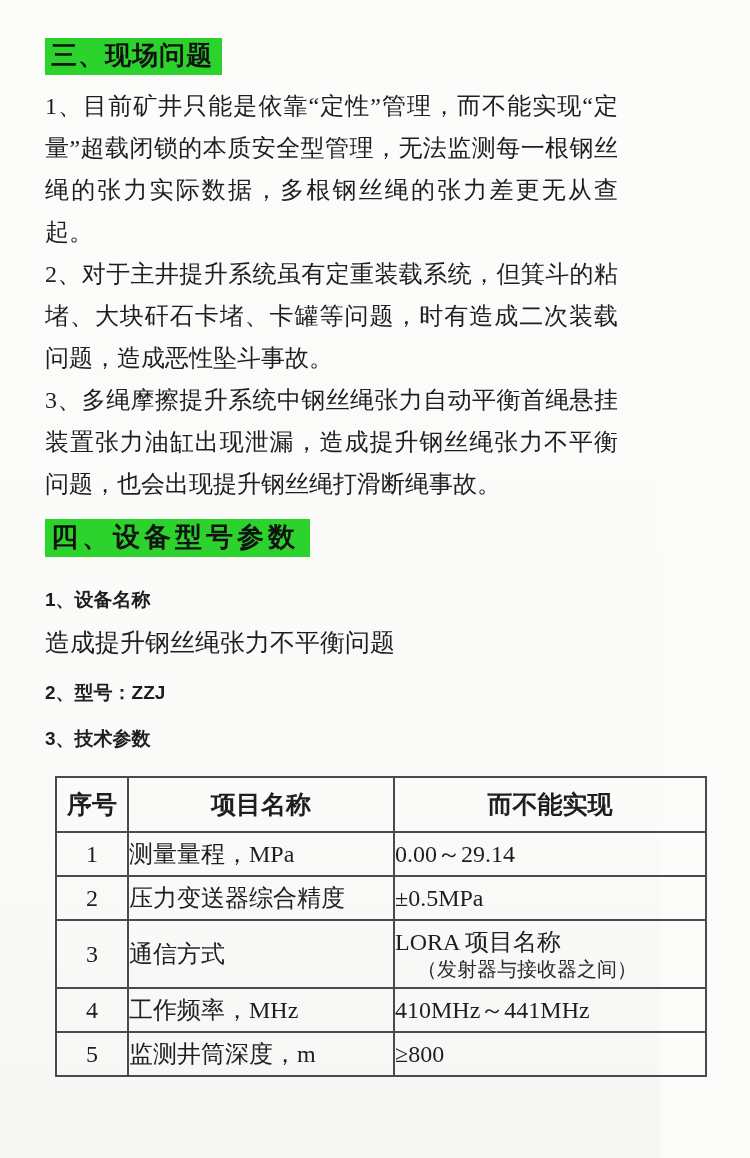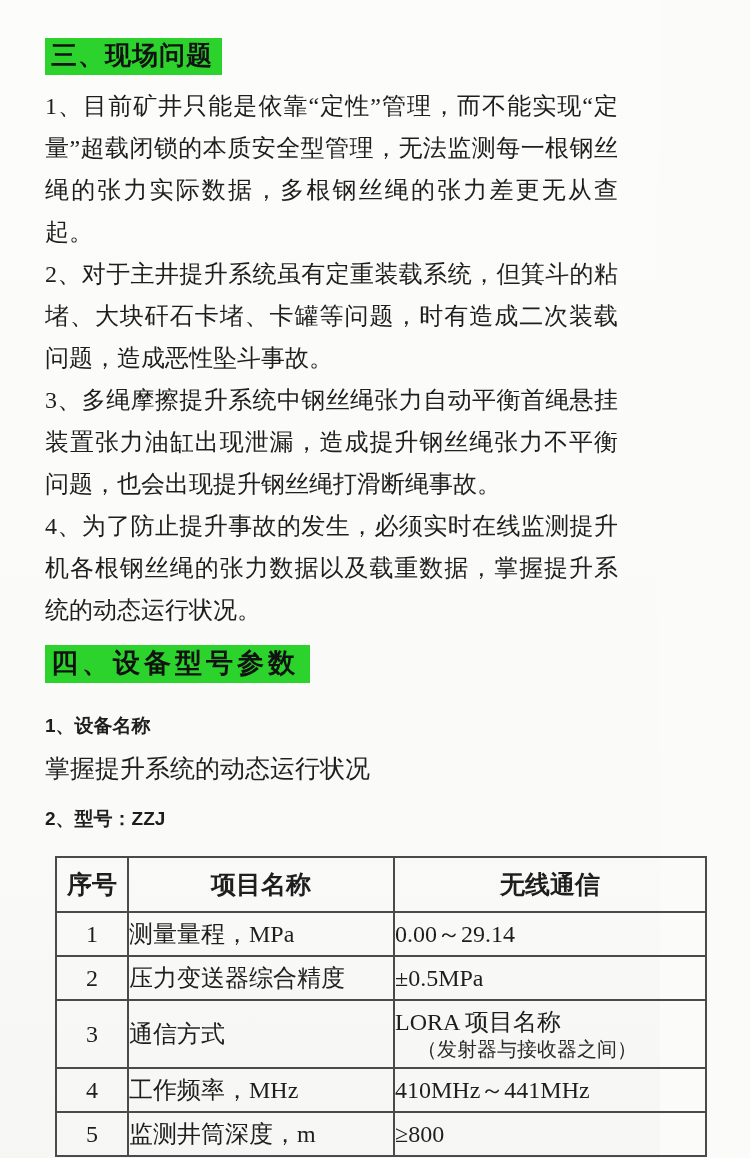--- a/index.html
+++ b/index.html
@@ -97,45 +97,45 @@
 <div class="page">
 
   <div>
     <span class="hl hl1">三、现场问题</span>
   </div>
 
   <div class="paras">
     <p>1、目前矿井只能是依靠“定性”管理，而不能实现“定量”超载闭锁的本质安全型管理，无法监测每一根钢丝绳的张力实际数据，多根钢丝绳的张力差更无从查起。</p>
     <p>2、对于主井提升系统虽有定重装载系统，但箕斗的粘堵、大块矸石卡堵、卡罐等问题，时有造成二次装载问题，造成恶性坠斗事故。</p>
     <p>3、多绳摩擦提升系统中钢丝绳张力自动平衡首绳悬挂装置张力油缸出现泄漏，造成提升钢丝绳张力不平衡问题，也会出现提升钢丝绳打滑断绳事故。</p>
-    <p>4、为了防止提升事故的发生，必须实时在线监测提升机各根钢丝绳的张力数据以及载重数据，掌握提升系统的动态运行状况。</p>
   </div>
 
   <div class="sec4-head">
     <span class="hl hl2">四、设备型号参数</span>
   </div>
 
   <div class="subitem sub-1">1、设备名称</div>
 
-  <div class="device-name">掌握提升系统的动态运行状况</div>
+  <div class="device-name">造成提升钢丝绳张力不平衡问题</div>
 
   <div class="subitem sub-2">2、型号：ZZJ</div>
 
+  <div class="subitem sub-3">3、技术参数</div>
 
   <table class="params">
     <colgroup>
       <col style="width:72px">
       <col style="width:266px">
       <col style="width:312px">
     </colgroup>
     <thead>
       <tr>
         <th>序号</th>
         <th>项目名称</th>
-        <th>无线通信</th>
+        <th>而不能实现</th>
       </tr>
     </thead>
     <tbody>
       <tr>
         <td class="c-no">1</td>
         <td class="c-item">测量量程，MPa</td>
         <td class="c-val">0.00～29.14</td>
       </tr>
       <tr>
         <td class="c-no">2</td>

